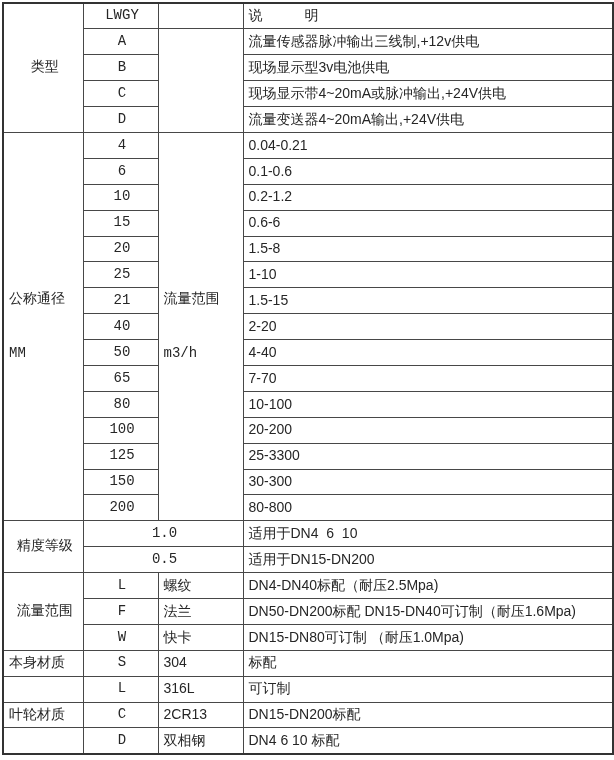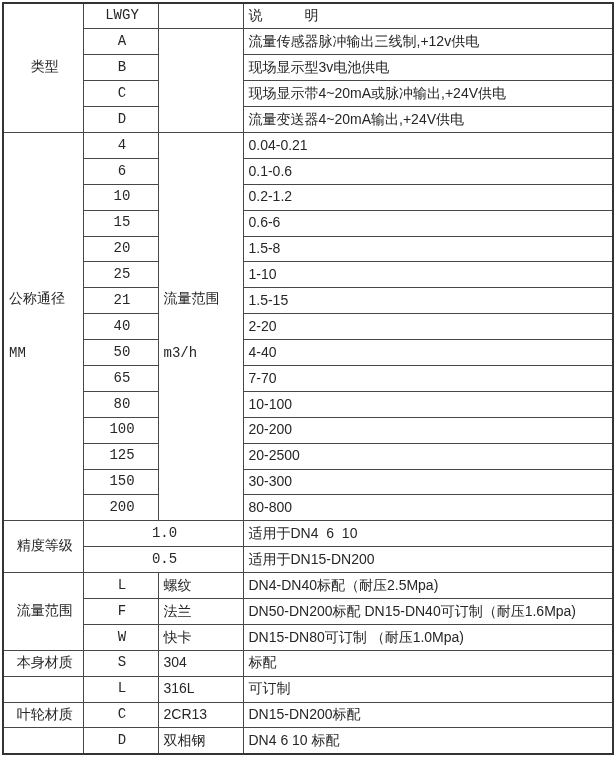--- a/index.html
+++ b/index.html
@@ -35,21 +35,20 @@
     vertical-align: middle;
     line-height: 1.25;
   }
   td.center {
     text-align: center;
     padding: 0;
     font-family: Liberation Mono, monospace;
   }
   td.flush {
     padding-left: 3px;
-    text-align: center;
   }
   td.two-line div {
     line-height: 19px;
     text-align: left;
   }
 </style>
 </head>
 <body>
 
 <table class="spec">
@@ -137,21 +136,21 @@
     <tr>
       <td class="center">80</td>
       <td>10-100</td>
     </tr>
     <tr>
       <td class="center">100</td>
       <td>20-200</td>
     </tr>
     <tr>
       <td class="center">125</td>
-      <td>20-2500</td>
+      <td>25-3300</td>
     </tr>
     <tr>
       <td class="center">150</td>
       <td>30-300</td>
     </tr>
     <tr>
       <td class="center">200</td>
       <td>80-800</td>
     </tr>
 

